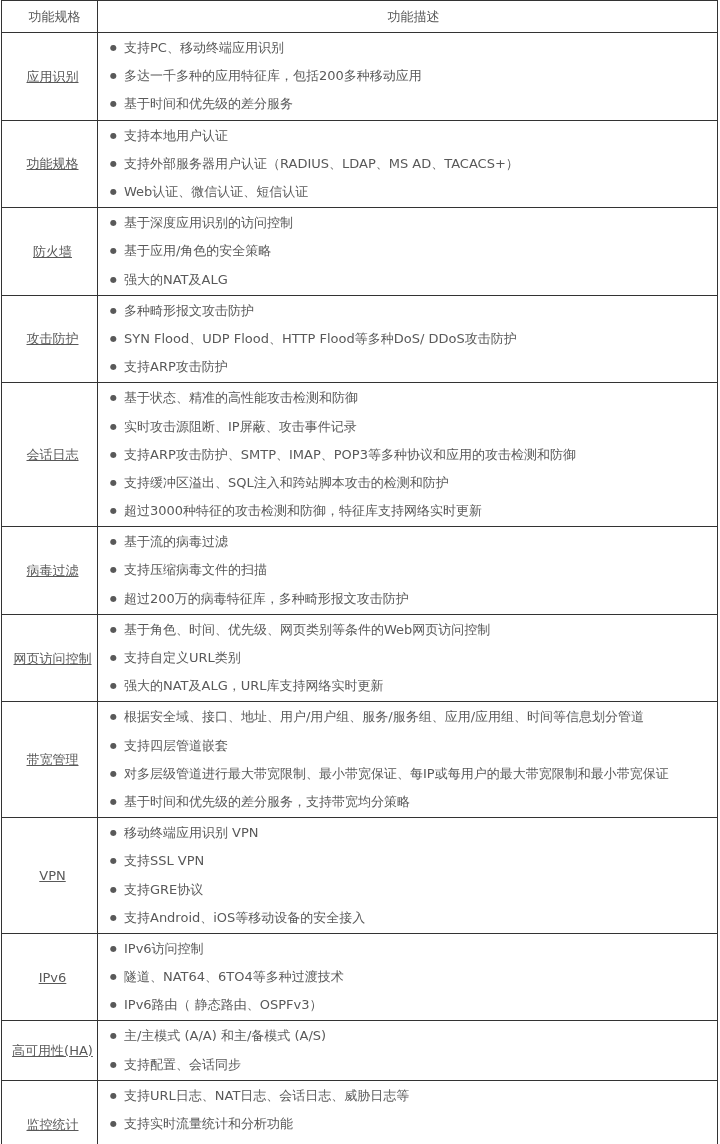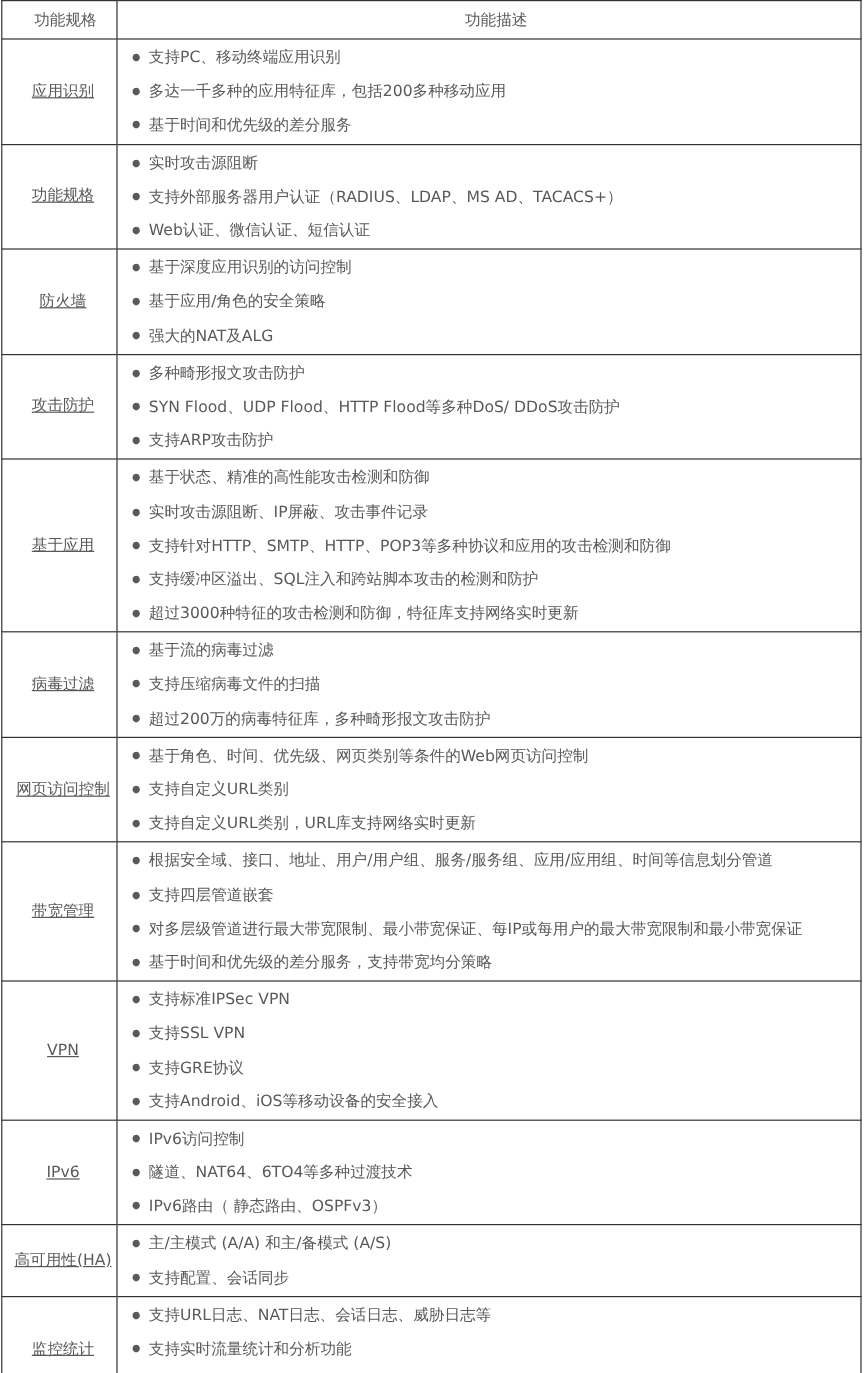--- a/index.html
+++ b/index.html
@@ -100,21 +100,21 @@
           </ul>
     </td>
   </tr>
 
   <tr>
     <td class="cat">功能规格</td>
     <td class="desc">
       <ul>
             <li>
               <span class="bullet">●</span>
-              <span>实时攻击源阻断</span>
+              <span>支持本地用户认证</span>
             </li>
             <li>
               <span class="bullet">●</span>
               <span>支持外部服务器用户认证（RADIUS、LDAP、MS AD、TACACS+）</span>
             </li>
             <li>
               <span class="bullet">●</span>
               <span>Web认证、微信认证、短信认证</span>
             </li>
           </ul>
@@ -155,34 +155,34 @@
             </li>
             <li>
               <span class="bullet">●</span>
               <span>支持ARP攻击防护</span>
             </li>
           </ul>
     </td>
   </tr>
 
   <tr>
-    <td class="cat">基于应用</td>
+    <td class="cat">会话日志</td>
     <td class="desc">
       <ul>
             <li>
               <span class="bullet">●</span>
               <span>基于状态、精准的高性能攻击检测和防御</span>
             </li>
             <li>
               <span class="bullet">●</span>
               <span>实时攻击源阻断、IP屏蔽、攻击事件记录</span>
             </li>
             <li>
               <span class="bullet">●</span>
-              <span>支持针对HTTP、SMTP、HTTP、POP3等多种协议和应用的攻击检测和防御</span>
+              <span>支持ARP攻击防护、SMTP、IMAP、POP3等多种协议和应用的攻击检测和防御</span>
             </li>
             <li>
               <span class="bullet">●</span>
               <span>支持缓冲区溢出、SQL注入和跨站脚本攻击的检测和防护</span>
             </li>
             <li>
               <span class="bullet">●</span>
               <span>超过3000种特征的攻击检测和防御，特征库支持网络实时更新</span>
             </li>
           </ul>
@@ -216,21 +216,21 @@
             <li>
               <span class="bullet">●</span>
               <span>基于角色、时间、优先级、网页类别等条件的Web网页访问控制</span>
             </li>
             <li>
               <span class="bullet">●</span>
               <span>支持自定义URL类别</span>
             </li>
             <li>
               <span class="bullet">●</span>
-              <span>支持自定义URL类别，URL库支持网络实时更新</span>
+              <span>强大的NAT及ALG，URL库支持网络实时更新</span>
             </li>
           </ul>
     </td>
   </tr>
 
   <tr>
     <td class="cat">带宽管理</td>
     <td class="desc">
       <ul>
             <li>
@@ -252,21 +252,21 @@
           </ul>
     </td>
   </tr>
 
   <tr>
     <td class="cat">VPN</td>
     <td class="desc">
       <ul>
             <li>
               <span class="bullet">●</span>
-              <span>支持标准IPSec VPN</span>
+              <span>移动终端应用识别 VPN</span>
             </li>
             <li>
               <span class="bullet">●</span>
               <span>支持SSL VPN</span>
             </li>
             <li>
               <span class="bullet">●</span>
               <span>支持GRE协议</span>
             </li>
             <li>

